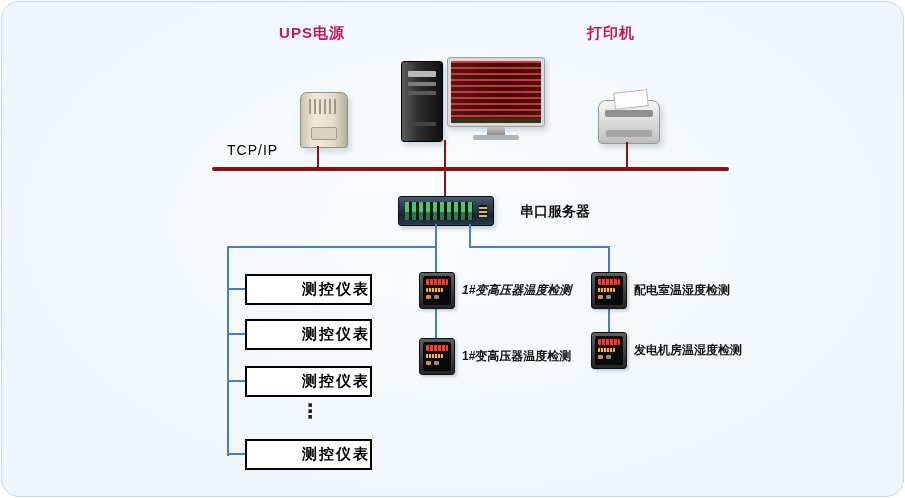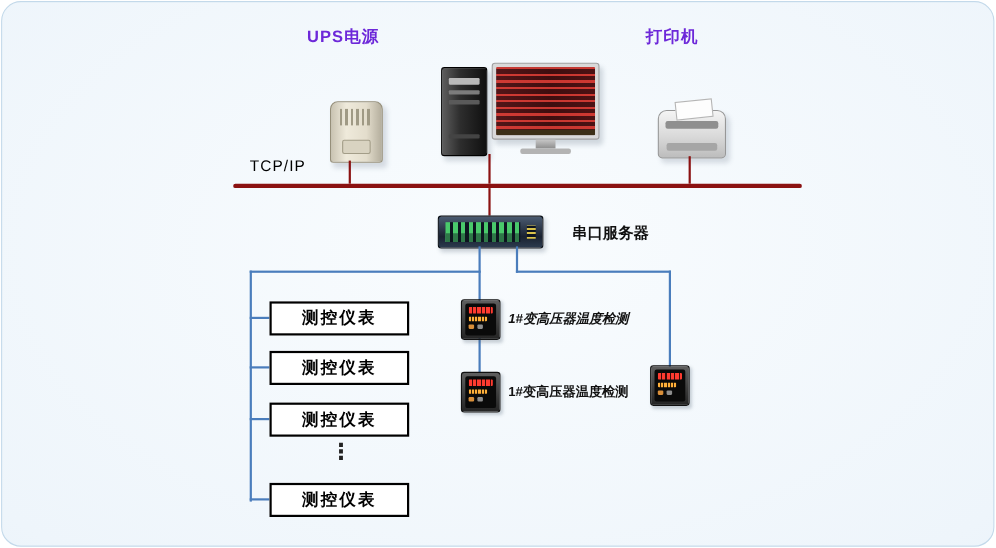--- a/index.html
+++ b/index.html
@@ -7,21 +7,21 @@
          font-family:"Liberation Sans","DejaVu Sans",sans-serif; }
 
   .stage { position:relative; width:905px; height:498px; }
 
   .panel { position:absolute; inset:1px; border-radius:18px;
            border:1px solid #c3d9ea;
            background: radial-gradient(120% 135% at 50% 45%,
                        #f9fcfe 0%, #eef5fb 55%, var(--background,#dcebf6) 100%); }
 
   
-  .dev-label { position:absolute; font-size:15px; font-weight:600; color:#6d28d9;
+  .dev-label { position:absolute; font-size:15px; font-weight:600; color:#be185d;
                text-align:center; letter-spacing:1px; }
   .lbl-ups     { left:262px; top:24px; width:100px; }
   .lbl-host    { left:405px; top:24px; width:100px; }
   .lbl-printer { left:566px; top:24px; width:90px;  }
 
   
   .ups-device { position:absolute; left:300px; top:92px; width:46px; height:54px;
     background:linear-gradient(90deg,#c9c3b2,#efeadb 30%,#e3ddcc 70%,#b4ae9d);
     border:1px solid #968f7a; border-radius:7px 7px 3px 3px;
     box-shadow:3px 4px 5px rgba(60,80,100,.18); }
@@ -99,21 +99,21 @@
   .left-horiz { left:227px; top:246px; width:210px;height:2px;   }
   .left-vert  { left:227px; top:246px; width:2px;  height:210px; }
   .stub-b1 { left:227px; top:288px; width:18px; height:2px; }
   .stub-b2 { left:227px; top:333px; width:18px; height:2px; }
   .stub-b3 { left:227px; top:380px; width:18px; height:2px; }
   .stub-b4 { left:227px; top:453px; width:18px; height:2px; }
 
   
   .inst-box { position:absolute; left:245px; width:127px; height:31px; box-sizing:border-box;
     background:#ffffff; border:2px solid #000; display:flex; align-items:center;
-    justify-content:center; font-size:15px; font-weight:700; letter-spacing:2px; color:#000; }
+    justify-content:flex-end; font-size:15px; font-weight:700; letter-spacing:2px; color:#000; }
   .b1 { top:274px; } .b2 { top:319px; } .b3 { top:366px; } .b4 { top:439px; }
   .ellipsis { position:absolute; left:295px; top:400px; width:30px; text-align:center;
     font-size:20px; font-weight:700; line-height:1.1; color:#222; }
 
   
   .meter-row { position:absolute; display:flex; align-items:center; gap:7px; }
   .mid-1   { left:419px; top:272px;font-style:italic; }
   .mid-2   { left:419px; top:338px; }
   .right-1 { left:591px; top:272px; }
   .right-2 { left:591px; top:332px; }
@@ -209,25 +209,39 @@
         <div class="led-sec"></div>
         <div class="meter-btns">
             <i></i>
             <i></i>
           </div>
       </div>
     </div>
     <div class="meter-label">1#变高压器温度检测</div>
   </div>
 
+  <div class="meter-row right-1">
+    <div class="meter">
+      <div class="meter-face">
+        <div class="led-red"></div>
+        <div class="led-sec"></div>
+        <div class="meter-btns">
+            <i></i>
+            <i></i>
+          </div>
+      </div>
+    </div>
+    <div class="meter-label">配电室温湿度检测</div>
+  </div>
   <div class="meter-row right-2">
     <div class="meter">
       <div class="meter-face">
         <div class="led-red"></div>
         <div class="led-sec"></div>
         <div class="meter-btns">
             <i></i>
             <i></i>
           </div>
       </div>
     </div>
+    <div class="meter-label">发电机房温湿度检测</div>
   </div>
 </div>
 
 </body></html>

